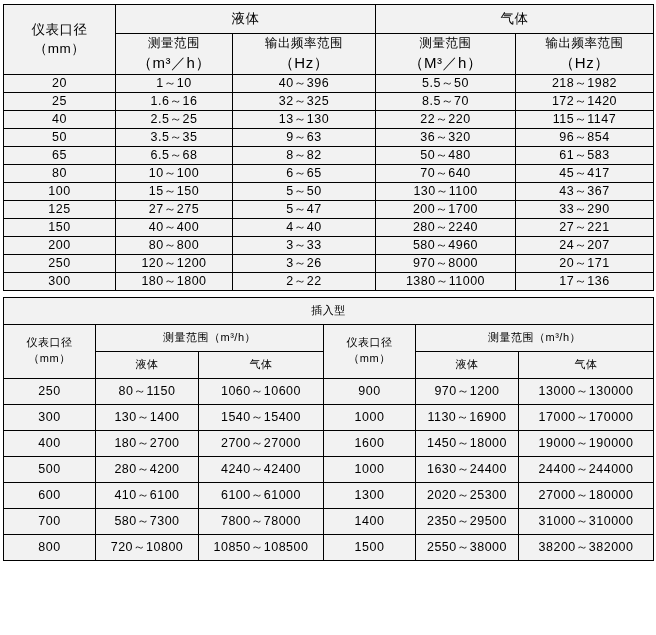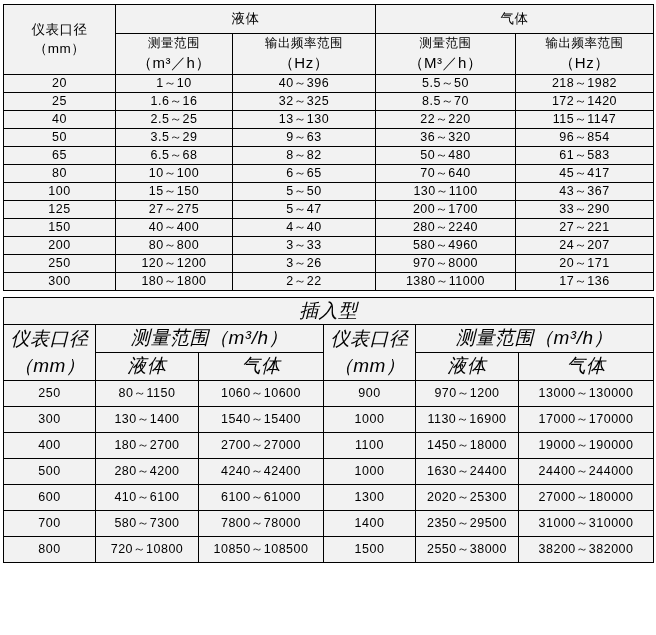--- a/index.html
+++ b/index.html
@@ -33,21 +33,21 @@
     font-weight: normal;
     font-size: 12.5px;
     padding: 0;
     letter-spacing: 0.5px;
     background: #f2f2f2;
     white-space: nowrap;
   }
   .h-main { height: 28px; font-size: 13.5px; }
   .h-sub  { height: 38px; }
   .h-row  { height: 14px; }
-  .h-band { height: 26px; font-size: 19px; font-style: italic; }
+  .h-band { height: 26px; font-size: 11px; }
   .h-row2 { height: 26px; }
   .unit-cell {
     line-height: 1.45;
   }
   .unit-cell .l1 { display: block; text-align: center; }
   .unit-cell .l2 { display: block; }
   .sep { height: 6px; }
   .sub { font-size: 15px; }
 </style>
 </head>
@@ -107,21 +107,21 @@
       </tr>
       <tr class="h-row">
         <td>40</td>
         <td>2.5～25</td>
         <td>13～130</td>
         <td>22～220</td>
         <td>115～1147</td>
       </tr>
       <tr class="h-row">
         <td>50</td>
-        <td>3.5～29</td>
+        <td>3.5～35</td>
         <td>9～63</td>
         <td>36～320</td>
         <td>96～854</td>
       </tr>
       <tr class="h-row">
         <td>65</td>
         <td>6.5～68</td>
         <td>8～82</td>
         <td>50～480</td>
         <td>61～583</td>
@@ -225,21 +225,21 @@
         <td>130～1400</td>
         <td>1540～15400</td>
         <td>1000</td>
         <td>1130～16900</td>
         <td>17000～170000</td>
       </tr>
       <tr class="h-row2">
         <td>400</td>
         <td>180～2700</td>
         <td>2700～27000</td>
-        <td>1100</td>
+        <td>1600</td>
         <td>1450～18000</td>
         <td>19000～190000</td>
       </tr>
       <tr class="h-row2">
         <td>500</td>
         <td>280～4200</td>
         <td>4240～42400</td>
         <td>1000</td>
         <td>1630～24400</td>
         <td>24400～244000</td>

